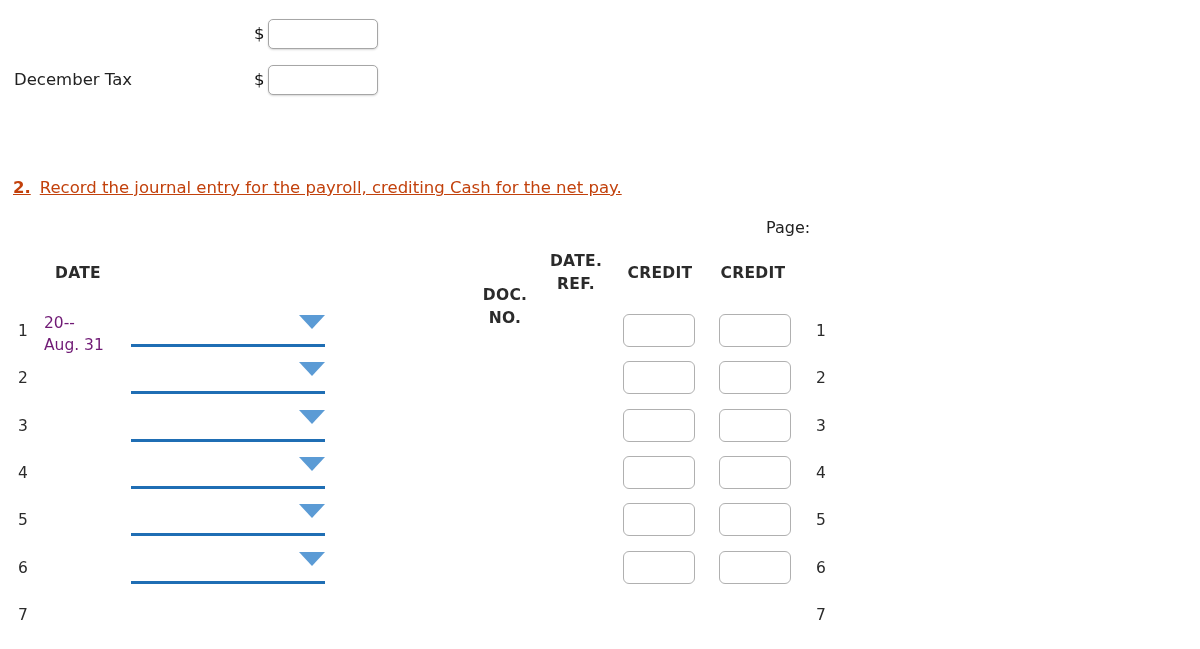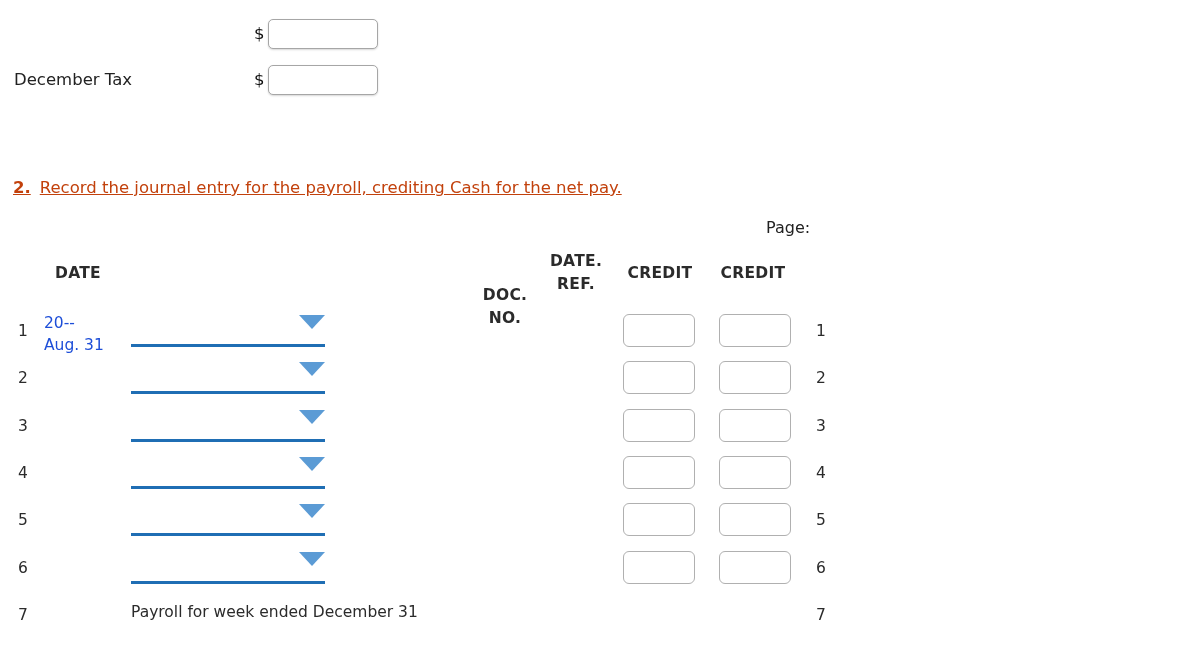--- a/index.html
+++ b/index.html
@@ -122,21 +122,21 @@
     width: 22px;
   }
   .rownum-left  { left: 12px; }
   .rownum-right { left: 810px; }
 
   .date-cell {
     position: absolute;
     left: 44px;
     width: 86px;
     font-size: 15.5px;
-    color: #1d4ed8;
+    color: #701a75;
     line-height: 22px;
   }
 
   
   .acct-select {
     position: absolute;
     left: 131px;
     width: 194px;
     height: 34px;
   }
@@ -282,16 +282,15 @@
         <div class="acct-select" style="top: 3px;">
           <span class="acct-arrow"></span>
           <span class="acct-underline"></span>
         </div>
         <input type="text" class="amt-box amt-debit" value="" style="top: 4px;">
         <input type="text" class="amt-box amt-credit" value="" style="top: 4px;">
       </div>
       <div class="jrow" style="top: 593.8px;">
         <div class="rownum rownum-left" style="top: 12px;">7</div>
         <div class="rownum rownum-right" style="top: 12px;">7</div>
-        <div class="memo-cell" style="top: 9px;">Payroll for week ended December 31</div>
       </div>
     </div>
 </div>
 
 </body></html>

